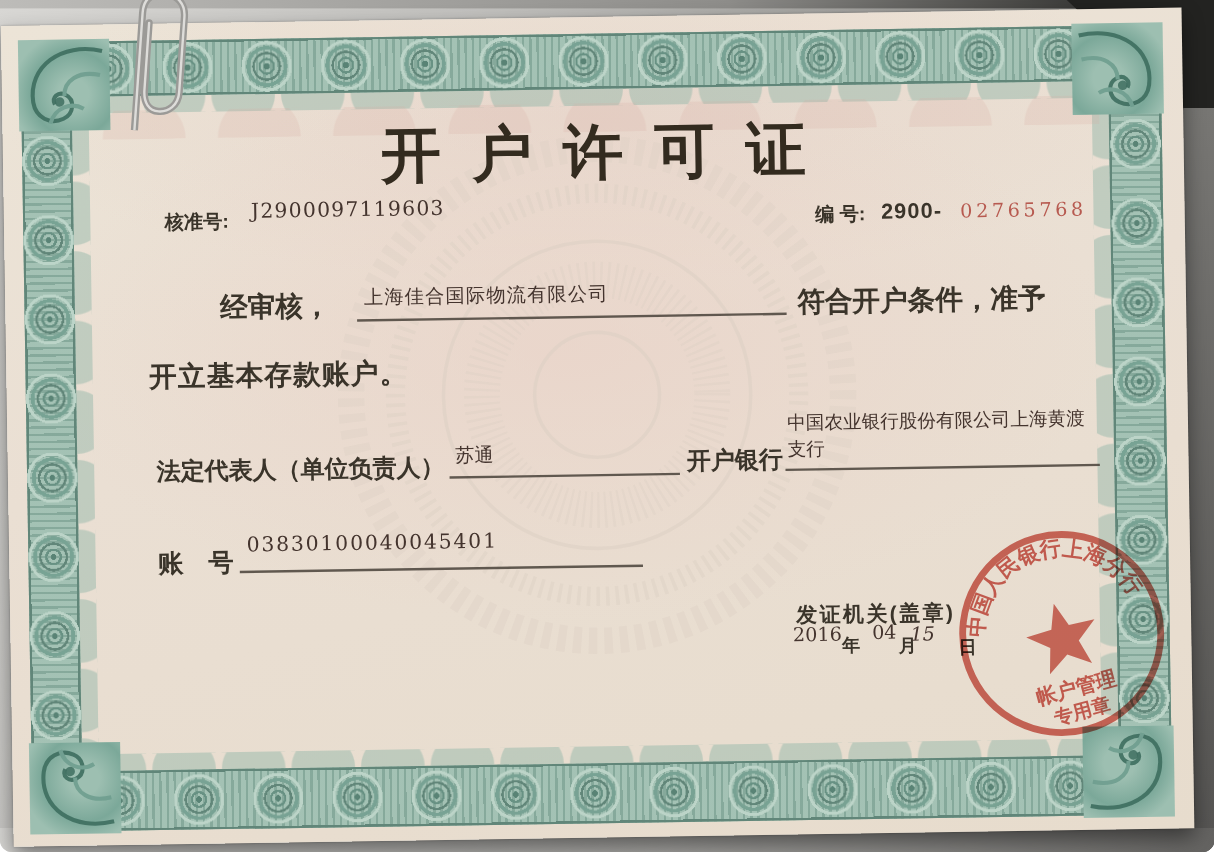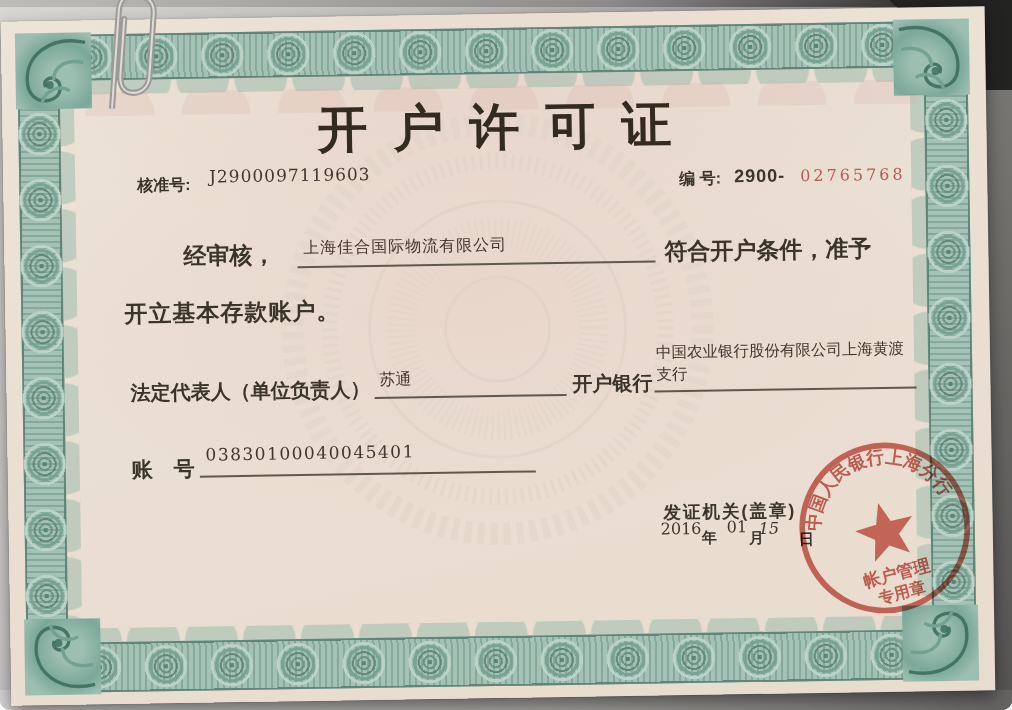--- a/index.html
+++ b/index.html
@@ -175,21 +175,21 @@
     <div class="val" style="left:650px;top:330px;font-size:15.5px;white-space:normal;width:248px;line-height:1.45;">中国农业银行股份有限公司上海黄渡支行</div>
     <div class="ul" style="left:648px;top:351px;width:262px;height:28px;"></div>
 
     <div class="lbl" style="left:124px;top:436px;font-size:21px;">账　号</div>
     <div class="val" style="left:198px;top:426px;font-size:17px;letter-spacing:1.5px;">03830100040045401</div>
     <div class="ul" style="left:192px;top:429px;width:336px;height:28px;"></div>
 
     <div class="lbl" style="left:655px;top:489px;font-size:17.5px;letter-spacing:2px;">发证机关(盖章)</div>
     <div class="val" style="left:652px;top:508px;font-size:16px;">2016</div>
     <div class="lbl" style="left:693px;top:518px;font-size:15px;">年</div>
-    <div class="val" style="left:718px;top:507px;font-size:16px;">01</div>
+    <div class="val" style="left:718px;top:507px;font-size:16px;">04</div>
     <div class="lbl" style="left:740px;top:519px;font-size:15px;">月</div>
     <div class="val" style="left:750px;top:509px;font-size:16px;font-style:italic;">15</div>
     <div class="lbl" style="left:790px;top:521px;font-size:15px;">日</div>
 
     <svg class="seal" viewBox="0 0 190 190">
       <defs>
         <path id="sealArc" d="M 33.4 81.9 A 63 63 0 0 1 156.6 81.9"></path>
       </defs>
       <circle cx="95" cy="95" r="80" fill="none" stroke="#cd5247" stroke-width="5.5" opacity=".95"></circle>
       <text font-size="17.5" textLength="170" lengthAdjust="spacingAndGlyphs">

